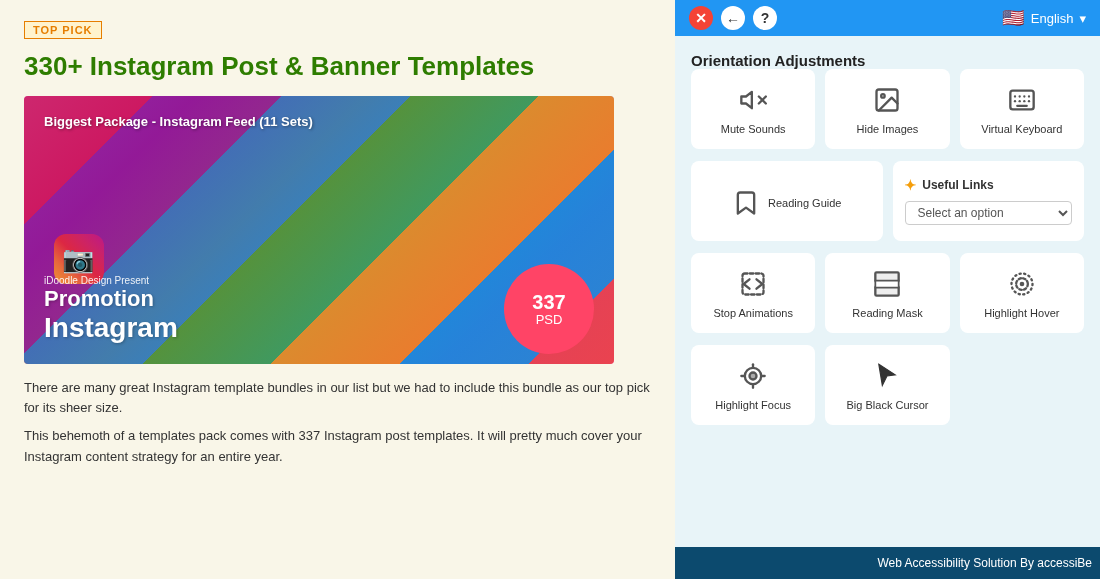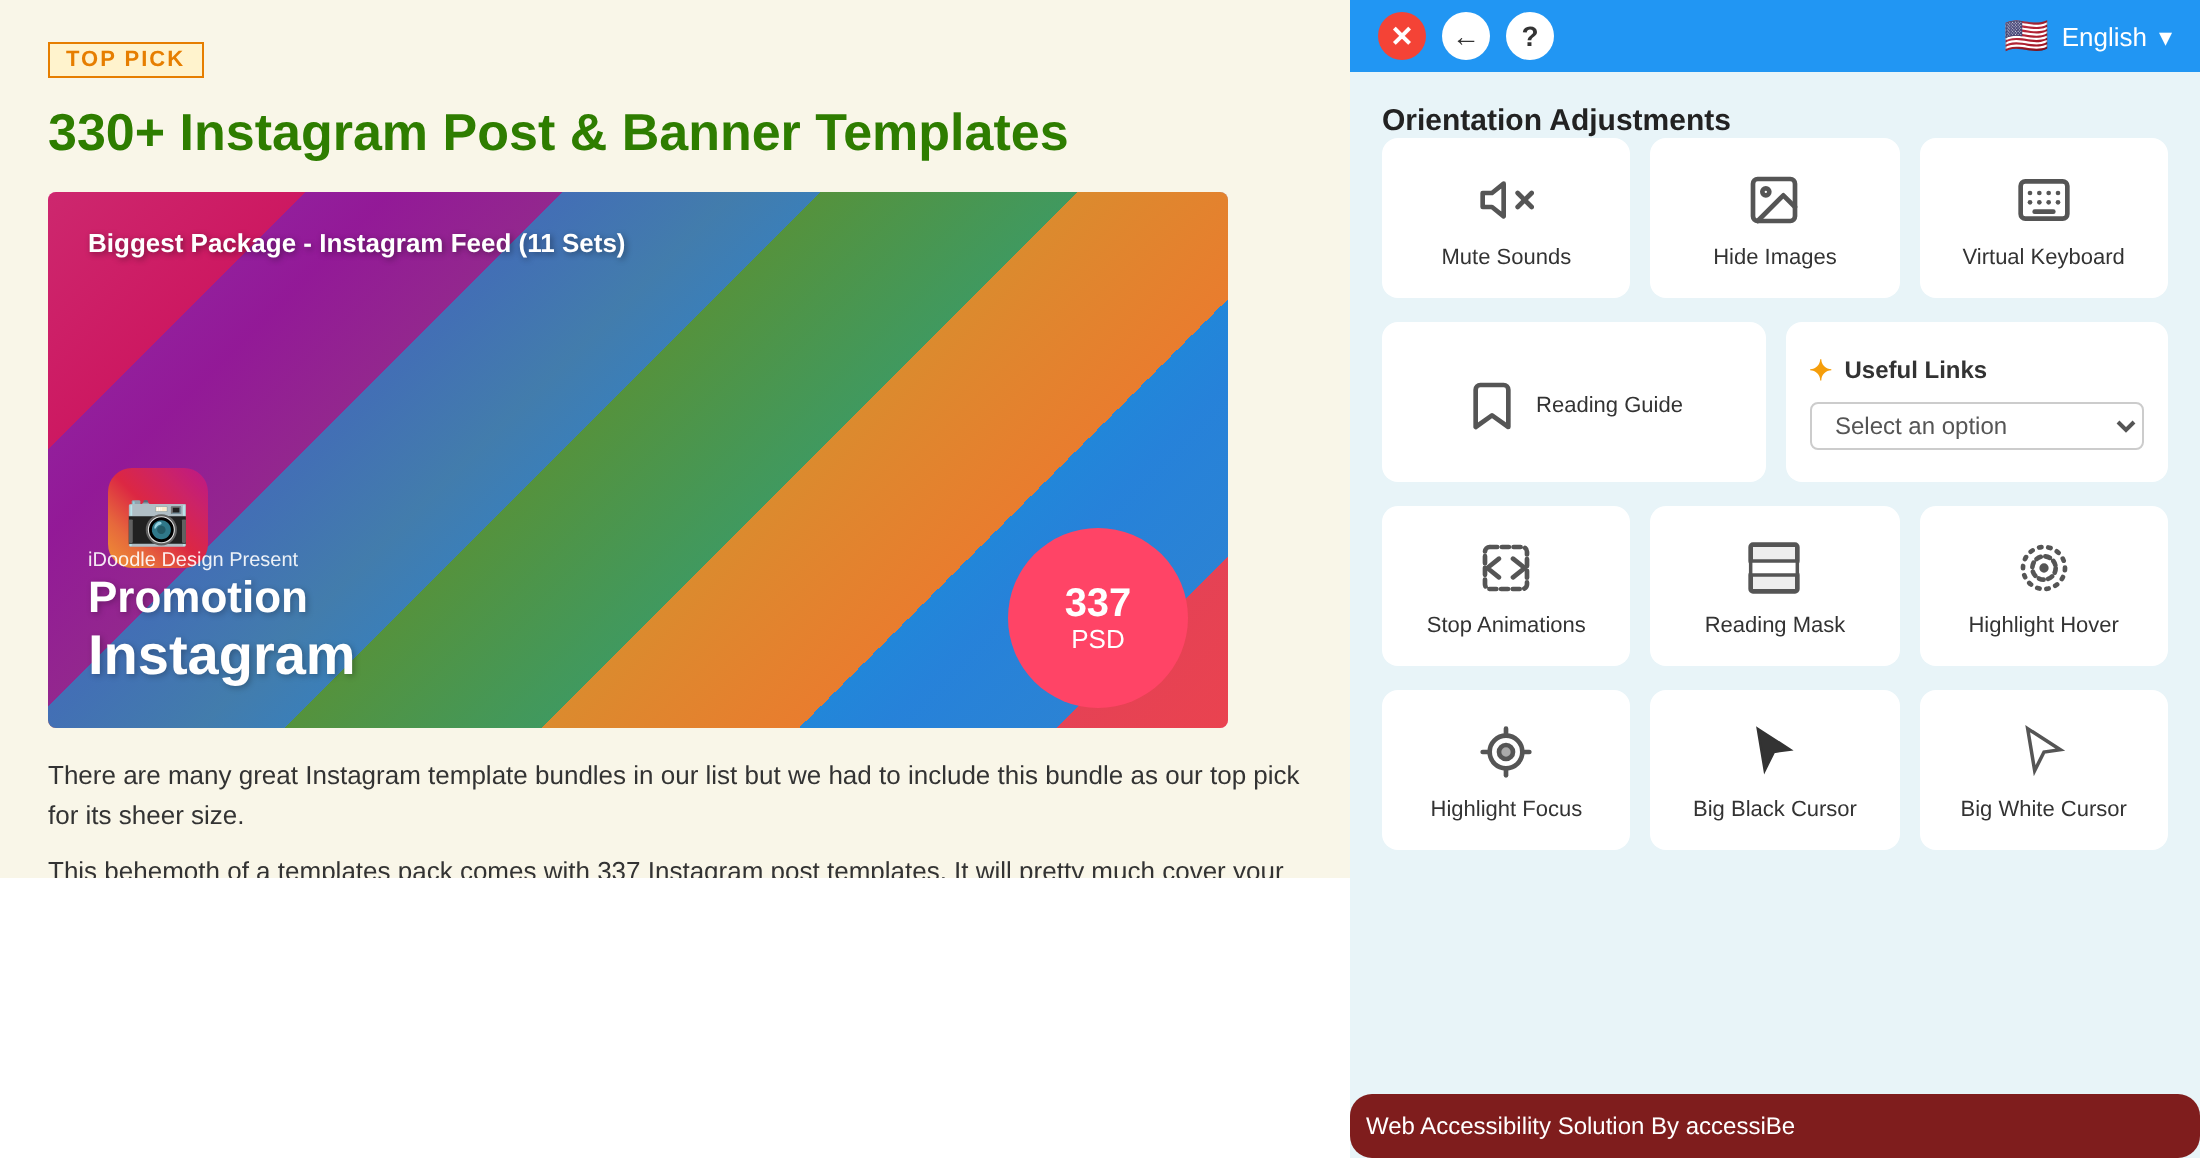--- a/index.html
+++ b/index.html
@@ -8,21 +8,21 @@
       display: flex;
       width: 1100px;
       height: 579px;
       overflow: hidden;
       background: #fff;
     }
 
     
     .left-panel {
       width: 675px;
-      height: 439px;
+      height: 579px;
       overflow: hidden;
       background: #f9f6e8;
       padding: 20px 24px;
       position: relative;
     }
     .top-pick-badge {
       font-size: 11px;
       font-weight: bold;
       color: #e67e00;
       background: #fff3cd;
@@ -268,30 +268,29 @@
       border-radius: 4px;
       font-size: 12px;
       color: #555;
       background: #fff;
       cursor: pointer;
       appearance: auto;
     }
 
     
     .panel-footer {
-      background: #7f1d1d;
+      background: #0c4a6e;
       color: #fff;
       text-align: center;
       font-size: 12px;
       padding: 8px;
       height: 32px;
       display: flex;
       align-items: center;
-      justify-content: flex-start;
-      border-radius: 11px;
+      justify-content: flex-end;
     }
 
     
     svg { display: inline-block; }
   </style>
 </head>
 <body>
 
 <div class="left-panel">
   <div class="top-pick-badge">TOP PICK</div>
@@ -452,27 +451,19 @@
 
       <div class="grid-item">
         <div class="grid-item-icon">
           <svg width="28" height="28" viewBox="0 0 24 24" fill="#333" stroke="#333" stroke-width="1">
             <path d="M5 2l14 9-7 1-4 8z"></path>
           </svg>
         </div>
         <span class="grid-item-label">Big Black Cursor</span>
       </div>
 
-      <div class="grid-item">
-        <div class="grid-item-icon">
-          <svg width="28" height="28" viewBox="0 0 24 24" fill="#fff" stroke="#555" stroke-width="1.5">
-            <path d="M5 2l14 9-7 1-4 8z"></path>
-          </svg>
-        </div>
-        <span class="grid-item-label">Big White Cursor</span>
-      </div>
     </div>
   </div>
 
   <div class="panel-footer">
     <span>Web Accessibility Solution By accessiBe</span>
   </div>
 </div>
 
 </body></html>

